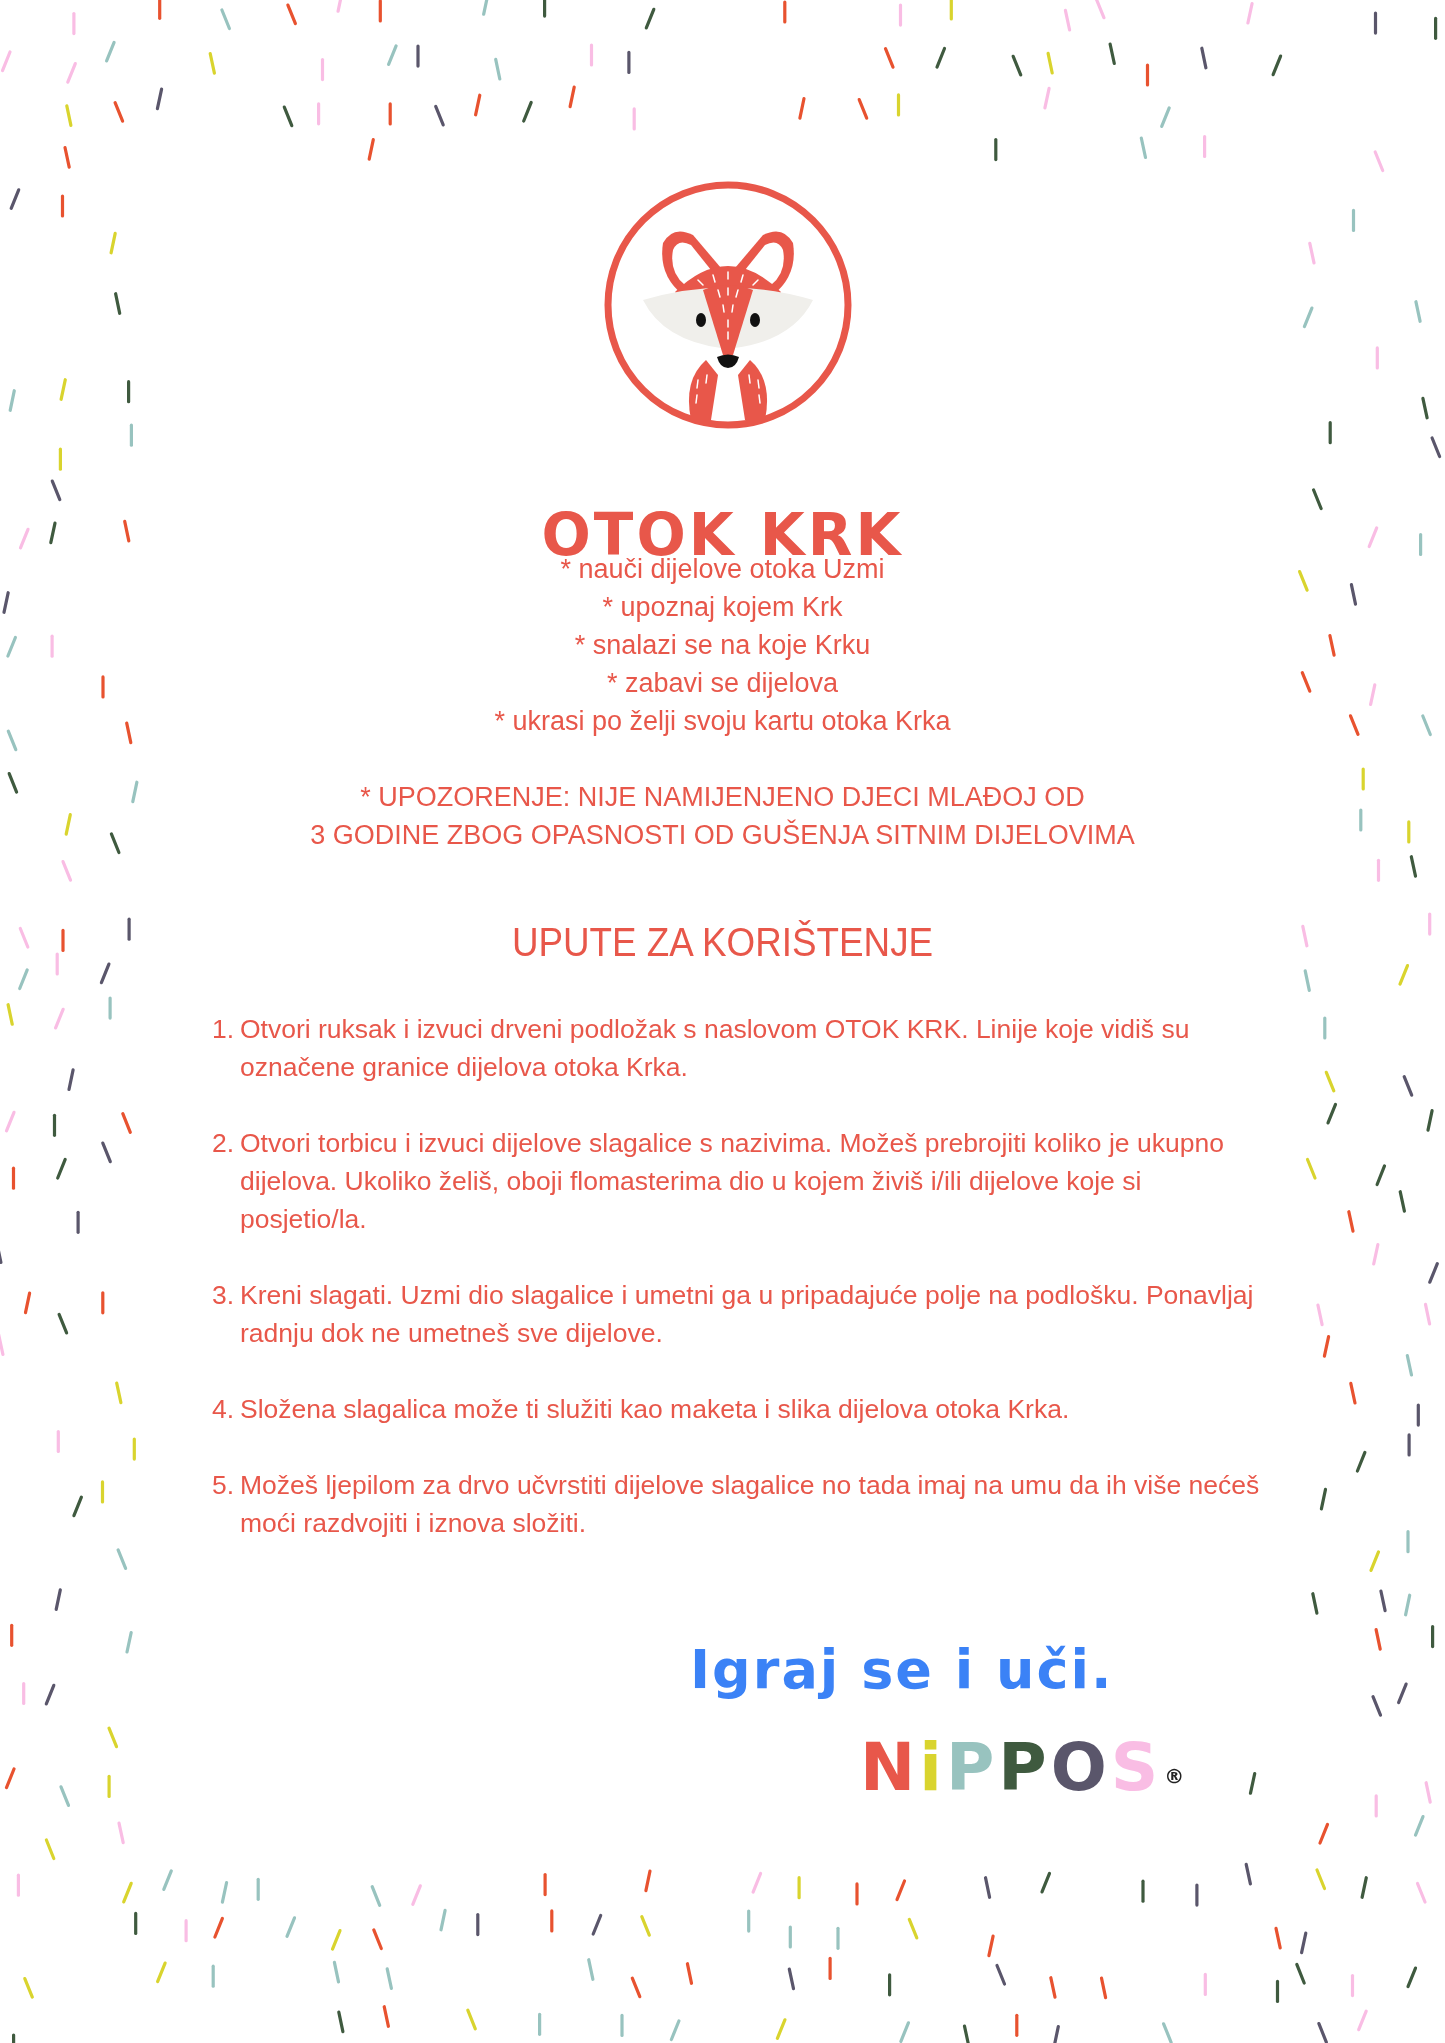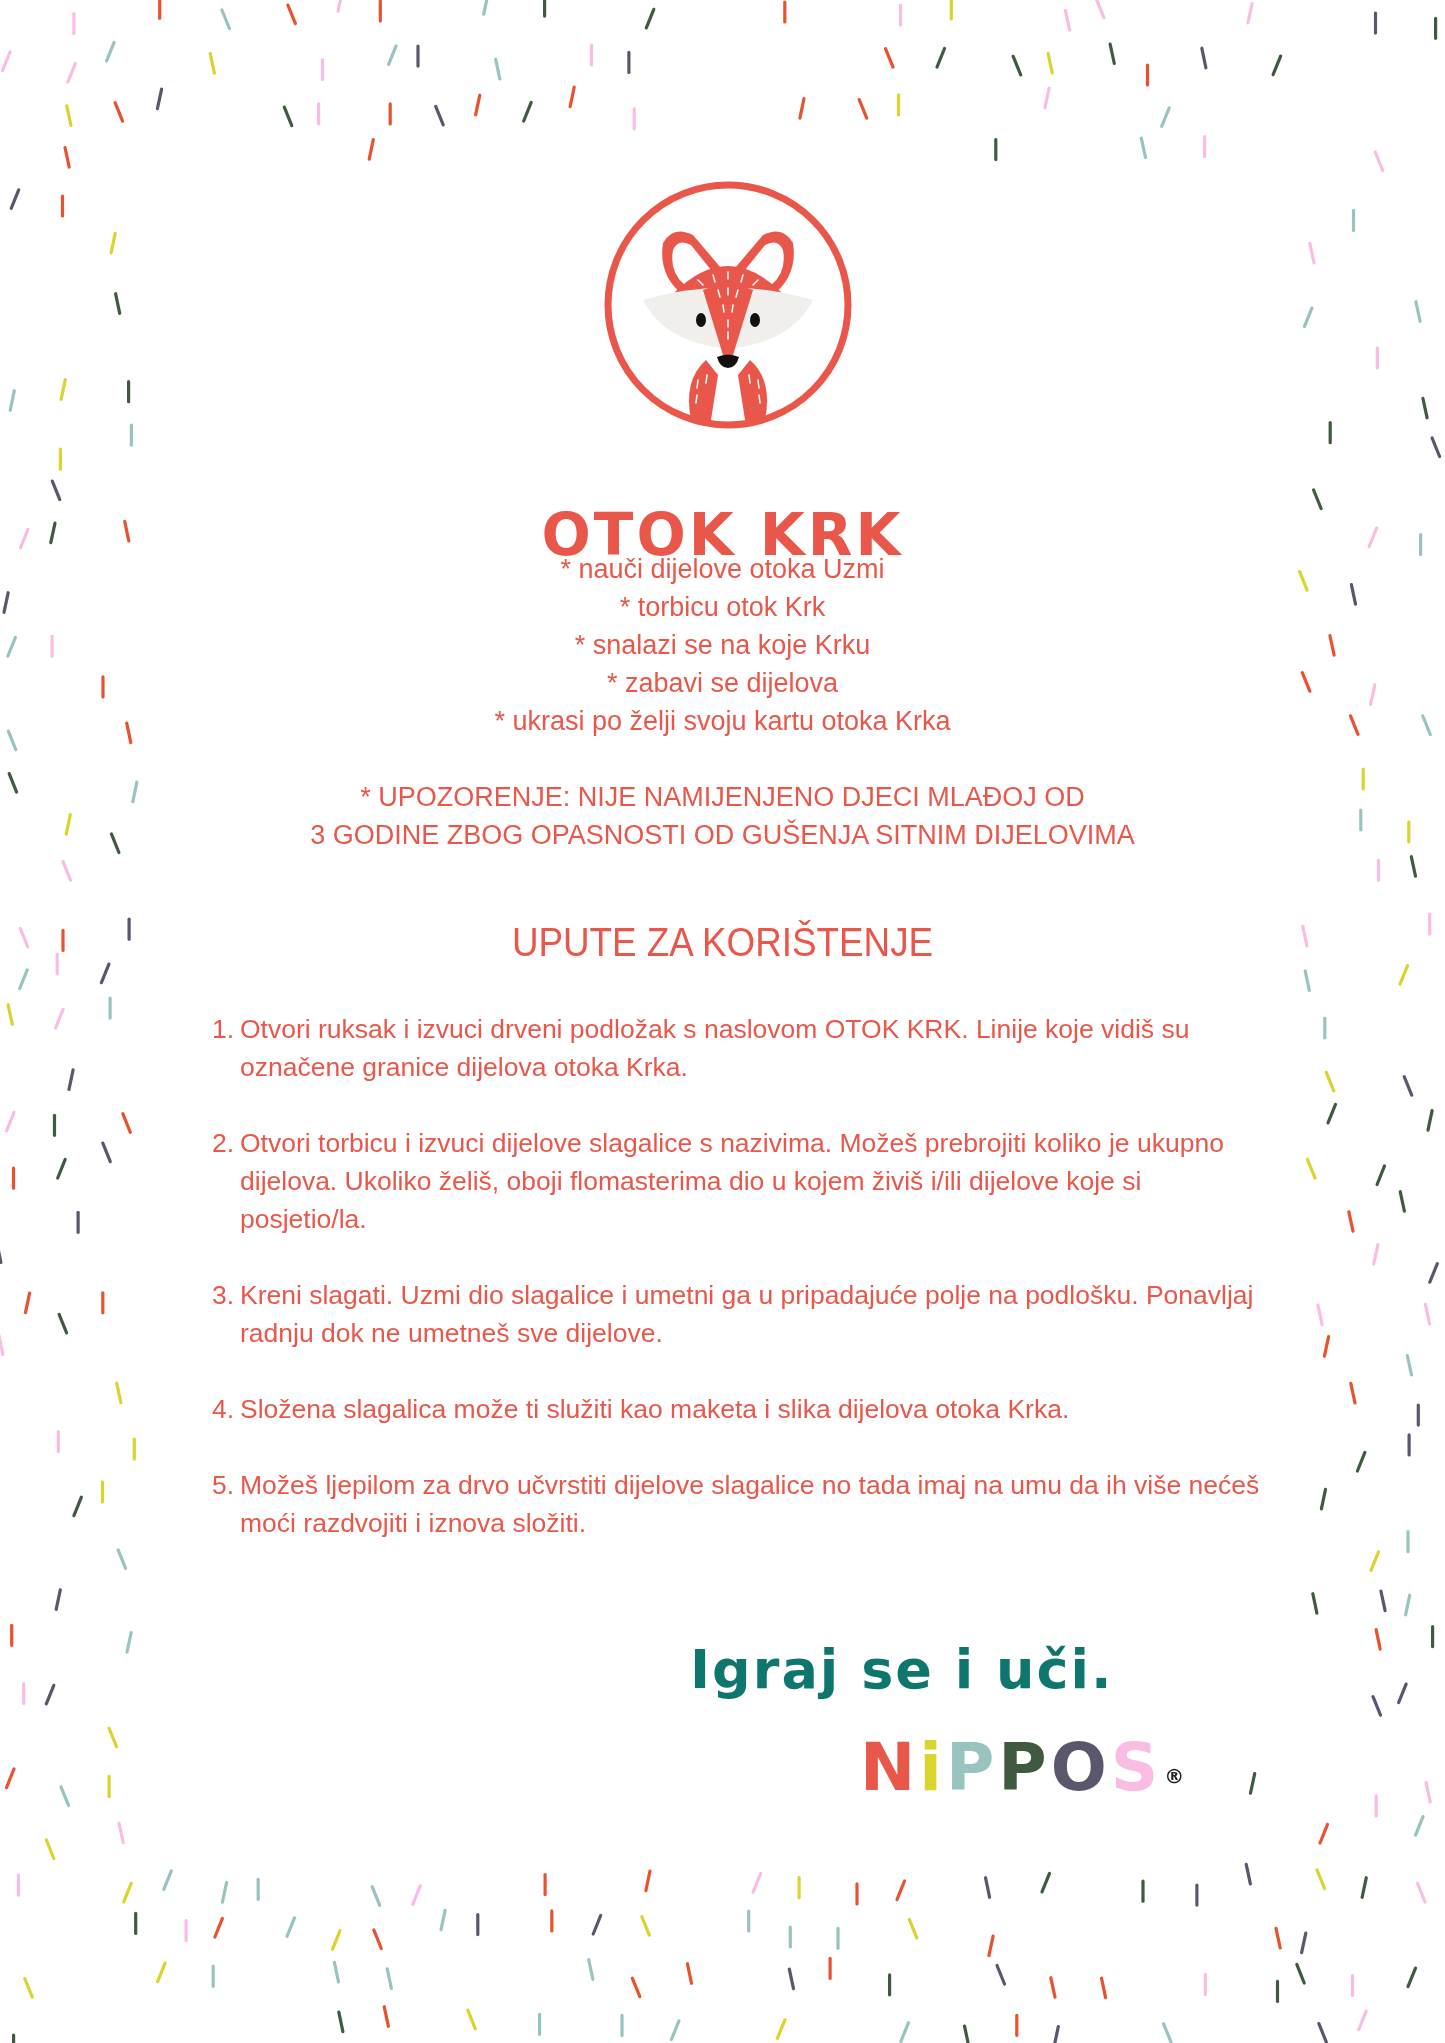--- a/index.html
+++ b/index.html
@@ -32,21 +32,21 @@
   .steps {
     position:absolute; left:212px; top:1010px; width:1060px;
     font-size:26.5px; line-height:38px; color:#e8574a;
   }
   .step { display:flex; margin-bottom:38px; }
   .step .num { flex:0 0 auto; width:28px; }
   .step .txt { flex:1; padding-left:0; }
   .slogan {
     position:absolute; left:690px; top:1638px;
     font-family:"DejaVu Sans", sans-serif; font-weight:bold;
-    font-size:54px; color:#0f766e; letter-spacing:2px;
+    font-size:54px; color:#3b82f6; letter-spacing:2px;
   }
   .brand {
     position:absolute; left:860px; top:1728px;
     font-family:"DejaVu Sans", sans-serif; font-weight:bold;
     font-size:66px; letter-spacing:4px; line-height:80px;
   }
   .brand span { display:inline-block; }
   .reg {
     font-size:20px; vertical-align:top; color:#222; position:relative; top:8px; margin-left:2px;
   }
@@ -354,21 +354,21 @@
         <line x1="156" y1="215" x2="157" y2="223"></line>
         <line x1="146" y1="195" x2="147" y2="203"></line>
     </g>
   </svg>
 </div>
 
 <div class="title">OTOK KRK</div>
 
 <div class="bullets">
   <div>* nauči dijelove otoka Uzmi</div>
-  <div>* torbicu otok Krk</div>
+  <div>* upoznaj kojem Krk</div>
   <div>* snalazi se na koje Krku</div>
   <div>* zabavi se dijelova</div>
   <div>* ukrasi po želji svoju kartu otoka Krka</div>
 </div>
 
 <div class="warning">
   <div>* UPOZORENJE: NIJE NAMIJENJENO DJECI MLAĐOJ OD</div>
   <div>3 GODINE ZBOG OPASNOSTI OD GUŠENJA SITNIM DIJELOVIMA</div>
 </div>
 

